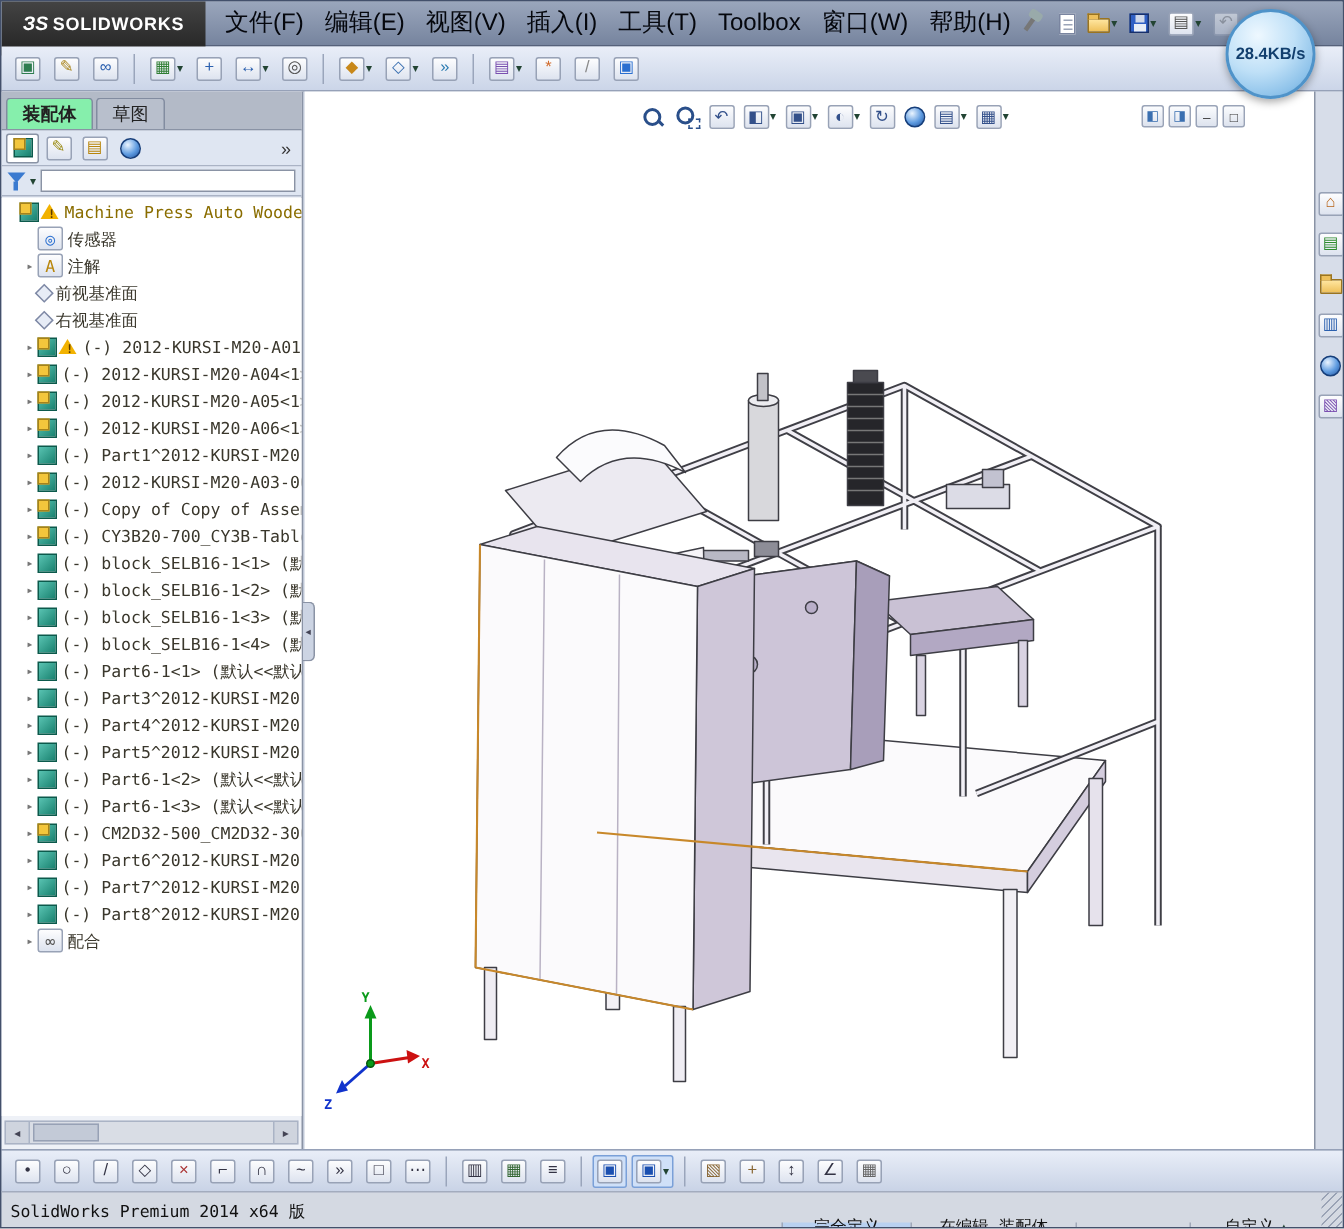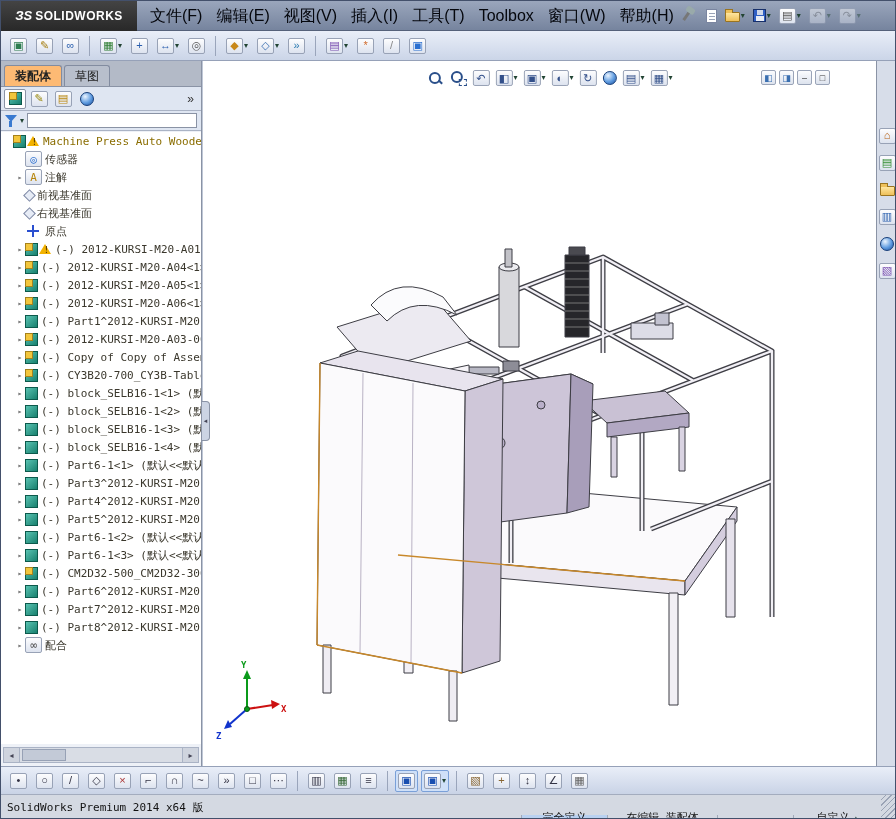--- a/index.html
+++ b/index.html
@@ -30,21 +30,21 @@
   .vsep{width:1px;height:20px;background:#9aa5bb;margin:0 4px;flex:none;}
 
   
   .client{position:absolute;left:0;top:60px;width:896px;height:705px;}
 
   
   .left-panel{position:absolute;left:0;top:0;width:201px;height:705px;background:#eef1f7;border-right:1px solid #8a93a5;}
   .cm-tabs{position:absolute;left:0;top:0;width:100%;height:26px;background:#b3bac7;display:flex;align-items:flex-end;padding-left:3px;gap:2px;border-bottom:1px solid #8a93a5;}
   .cmtab{height:21px;padding:0 10px;font-size:12px;display:flex;align-items:center;
     border:1px solid #828ca0;border-bottom:none;border-radius:3px 3px 0 0;background:#b8bfcc;color:#222;}
-  .cmtab.active{background:#fdba74;font-weight:bold;}
+  .cmtab.active{background:#86efac;font-weight:bold;}
   .fm-tabs{position:absolute;left:0;top:26px;width:100%;height:24px;background:#dfe6f2;border-bottom:1px solid #aab3c5;display:flex;align-items:center;padding:0 3px;gap:2px;}
   .fmtab{width:22px;height:20px;display:flex;align-items:center;justify-content:center;border:1px solid transparent;border-radius:2px;}
   .fmtab.active{background:#fff;border-color:#8a93a5;}
   .fm-chevron{margin-left:auto;font-size:12px;color:#333;padding-right:4px;}
   .filter-row{position:absolute;left:0;top:50px;width:100%;height:20px;background:#dfe6f2;border-bottom:1px solid #aab3c5;display:flex;align-items:center;padding:0 4px;gap:3px;}
   .filter-input{flex:1;height:15px;border:1px solid #8a93a5;background:#fff;font-size:10px;padding:0 3px;}
   .tree{position:absolute;left:0;top:71px;width:100%;bottom:22px;background:#fff;overflow:hidden;}
   .trow{display:flex;align-items:center;height:18px;font-family:"DejaVu Sans Mono",monospace;font-size:11px;color:#3a372c;white-space:nowrap;overflow:hidden;}
   .expander{width:10px;flex:none;font-size:8px;color:#777;text-align:center;}
   .tlabel{margin-left:3px;overflow:hidden;}
@@ -274,25 +274,20 @@
             <span class="expander"></span>
             <span class="ico plane"></span>
             <span class="tlabel">前视基准面</span>
           </div>
           <div class="trow" style="padding-left: 14px;">
             <span class="expander"></span>
             <span class="ico plane"></span>
             <span class="tlabel">右视基准面</span>
           </div>
           <div class="trow" style="padding-left: 14px;">
-            <span class="expander"></span>
-            <span class="ico origin"></span>
-            <span class="tlabel">原点</span>
-          </div>
-          <div class="trow" style="padding-left: 14px;">
             <span class="expander">▸</span>
             <span class="ico asm"></span>
             <span class="warnico"></span>
             <span class="tlabel">(-) 2012-KURSI-M20-A01-0</span>
           </div>
           <div class="trow" style="padding-left: 14px;">
             <span class="expander">▸</span>
             <span class="ico asm"></span>
             <span class="tlabel">(-) 2012-KURSI-M20-A04&lt;1&gt;</span>
           </div>
@@ -627,13 +622,16 @@
     <div class="sb-cell sb-def">完全定义</div>
     <div class="sb-cell sb-edit">在编辑 装配体</div>
     <div class="sb-cell sb-blank"></div>
     <div class="sb-cell sb-custom">
       <span>自定义</span>
       <span class="dd">▴</span>
     </div>
     <div class="sb-grip"></div>
   </div>
 
+  <div class="bubble">
+    <span>28.4KB/s</span>
+  </div>
 </div>
 
 </body></html>

